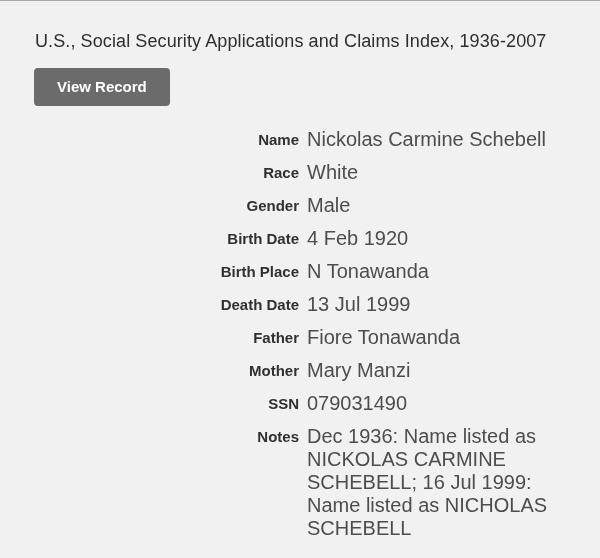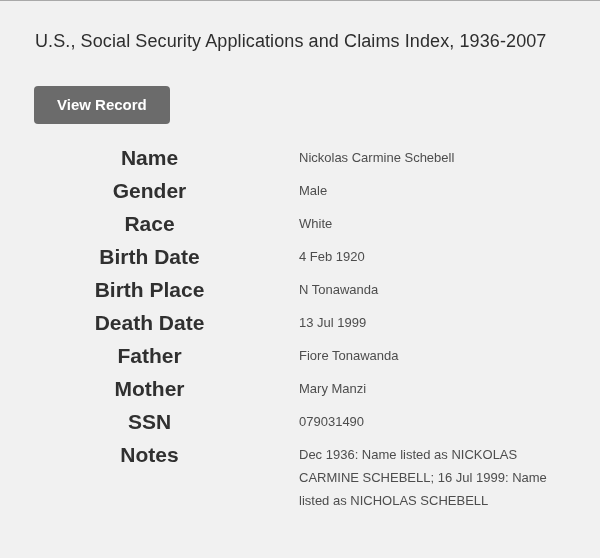--- a/index.html
+++ b/index.html
@@ -27,75 +27,75 @@
     margin: 26px 35px 0 35px;
     max-width: 532px;
     font-size: 18px;
     line-height: 29px;
     font-weight: 400;
     color: var(--title-color);
     letter-spacing: 0.1px;
   }
   .view-btn {
     display: block;
-    margin: 30px 0 0 34px;
+    margin: 12px 0 0 34px;
     padding: 10px 23px;
     background: var(--button-bg);
     color: var(--button-text);
     border: none;
     border-radius: 4px;
     font-family: inherit;
     font-size: 15px;
     line-height: 18px;
     font-weight: 700;
     cursor: pointer;
   }
   .facts { margin-top: 22px; }
   .fact-row {
     display: flex;
     align-items: flex-start;
     margin-bottom: 10px;
   }
   .fact-label {
     flex: 0 0 299px;
     width: 299px;
-    text-align: center;
+    text-align: right;
     font-weight: 700;
-    font-size: 21px;
+    font-size: 15px;
     line-height: 23px;
     color: var(--label-color);
   }
   .fact-value {
-    margin-left: 0;
+    margin-left: 8px;
     width: 252px;
-    font-size: 13px;
+    font-size: 20px;
     line-height: 23px;
     color: var(--value-color);
   }
 </style>
 </head>
 <body>
 
 <div class="panel">
   <h1 class="title">U.S., Social Security Applications and Claims Index, 1936-2007</h1>
 
   <button class="view-btn">View Record</button>
 
   <div class="facts">
       <div class="fact-row">
         <div class="fact-label">Name</div>
         <div class="fact-value">Nickolas Carmine Schebell</div>
       </div>
       <div class="fact-row">
+        <div class="fact-label">Race</div>
+        <div class="fact-value">White</div>
+      </div>
+      <div class="fact-row">
         <div class="fact-label">Gender</div>
         <div class="fact-value">Male</div>
-      </div>
-      <div class="fact-row">
-        <div class="fact-label">Race</div>
-        <div class="fact-value">White</div>
       </div>
       <div class="fact-row">
         <div class="fact-label">Birth Date</div>
         <div class="fact-value">4 Feb 1920</div>
       </div>
       <div class="fact-row">
         <div class="fact-label">Birth Place</div>
         <div class="fact-value">N Tonawanda</div>
       </div>
       <div class="fact-row">

